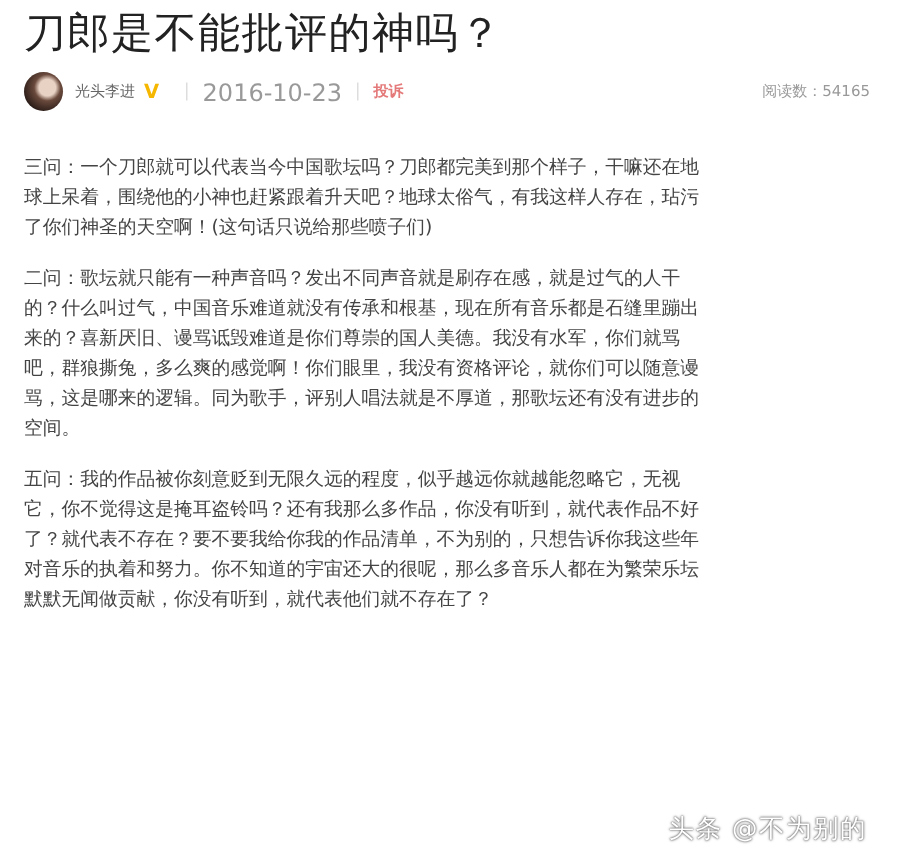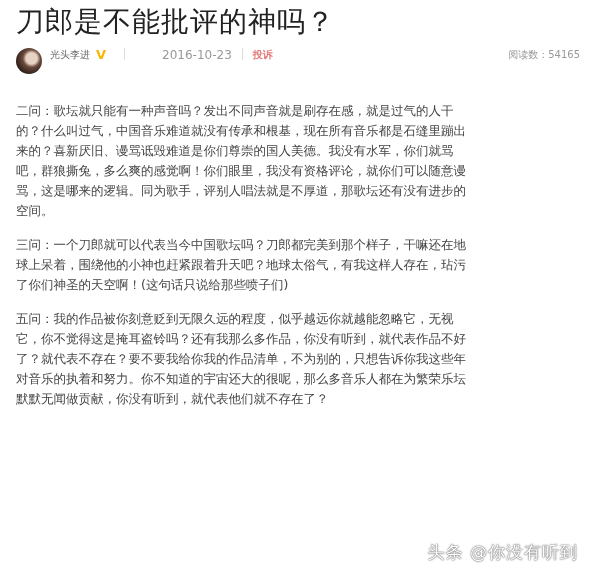--- a/index.html
+++ b/index.html
@@ -8,34 +8,34 @@
       font-family: "DejaVu Sans", "Liberation Sans", sans-serif;
       color: #333333;
     }
     .title {
       position: absolute; left: 16px; top: 4px;
       font-size: 28px; line-height: 36px; color: #222222;
       font-weight: normal; margin: 0; letter-spacing: 1px;
     }
     .meta {
       position: absolute; left: 16px; top: 48px; height: 26px; width: 572px;
-      display: flex; font-size: 10px; color: #999999;
+      display: flex; align-items: center; font-size: 10px; color: #999999;
     }
     .avatar {
       width: 26px; height: 26px; border-radius: 50%;
       background: radial-gradient(circle at 60% 40%, #e8d2c4 0 25%, #6a4a3c 40%, #2a1c18 75%);
       margin-right: 8px; flex-shrink: 0;
     }
     .author { color: #666666; font-size: 10px; margin-right: 6px; }
     .verified {
       display: inline-block; color: #f5b700; font-weight: bold; font-size: 13px;
       margin-right: 8px; line-height: 1;
     }
     .sep { width: 1px; height: 12px; background: #dddddd; margin: 0 10px; }
-    .date { color: #999999; font-size: 12px; margin-left: 27px; }
+    .date { color: #999999; font-size: 16px; }
     .report { color: #e47a7a; font-size: 10px; cursor: pointer; font-weight: bold; }
     .reads { margin-left: auto; color: #999999; font-size: 10px; margin-right: 8px; }
     .content {
       position: absolute; left: 16px; top: 101px; width: 460px;
       font-size: 12.5px; line-height: 20px; color: #444444;
     }
     .content p { margin: 0 0 14px 0; }
     .watermark {
       position: absolute; right: 22px; bottom: 14px;
       font-size: 17px; color: #ffffff; letter-spacing: 1px;
@@ -53,18 +53,18 @@
   <span class="author">光头李进</span>
   <span class="verified">V</span>
   <span class="sep"></span>
   <span class="date">2016-10-23</span>
   <span class="sep"></span>
   <span class="report">投诉</span>
   <span class="reads">阅读数：54165</span>
 </div>
 
 <div class="content">
+  <p>三问：一个刀郎就可以代表当今中国歌坛吗？刀郎都完美到那个样子，干嘛还在地球上呆着，围绕他的小神也赶紧跟着升天吧？地球太俗气，有我这样人存在，玷污了你们神圣的天空啊！(这句话只说给那些喷子们)</p>
   <p>二问：歌坛就只能有一种声音吗？发出不同声音就是刷存在感，就是过气的人干的？什么叫过气，中国音乐难道就没有传承和根基，现在所有音乐都是石缝里蹦出来的？喜新厌旧、谩骂诋毁难道是你们尊崇的国人美德。我没有水军，你们就骂吧，群狼撕兔，多么爽的感觉啊！你们眼里，我没有资格评论，就你们可以随意谩骂，这是哪来的逻辑。同为歌手，评别人唱法就是不厚道，那歌坛还有没有进步的空间。</p>
-  <p>三问：一个刀郎就可以代表当今中国歌坛吗？刀郎都完美到那个样子，干嘛还在地球上呆着，围绕他的小神也赶紧跟着升天吧？地球太俗气，有我这样人存在，玷污了你们神圣的天空啊！(这句话只说给那些喷子们)</p>
   <p>五问：我的作品被你刻意贬到无限久远的程度，似乎越远你就越能忽略它，无视它，你不觉得这是掩耳盗铃吗？还有我那么多作品，你没有听到，就代表作品不好了？就代表不存在？要不要我给你我的作品清单，不为别的，只想告诉你我这些年对音乐的执着和努力。你不知道的宇宙还大的很呢，那么多音乐人都在为繁荣乐坛默默无闻做贡献，你没有听到，就代表他们就不存在了？</p>
 </div>
 
-<div class="watermark">头条 @你没有听到</div>
+<div class="watermark">头条 @不为别的</div>
 
 </body></html>

